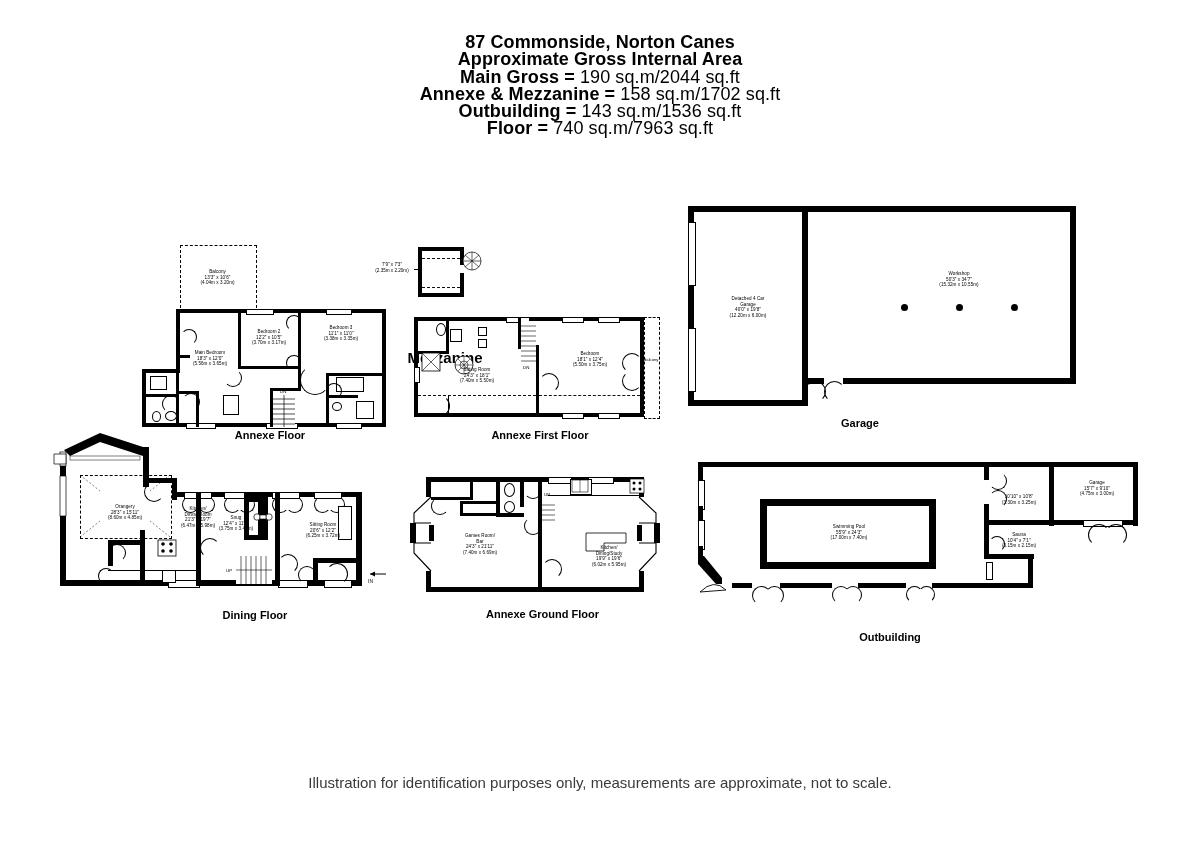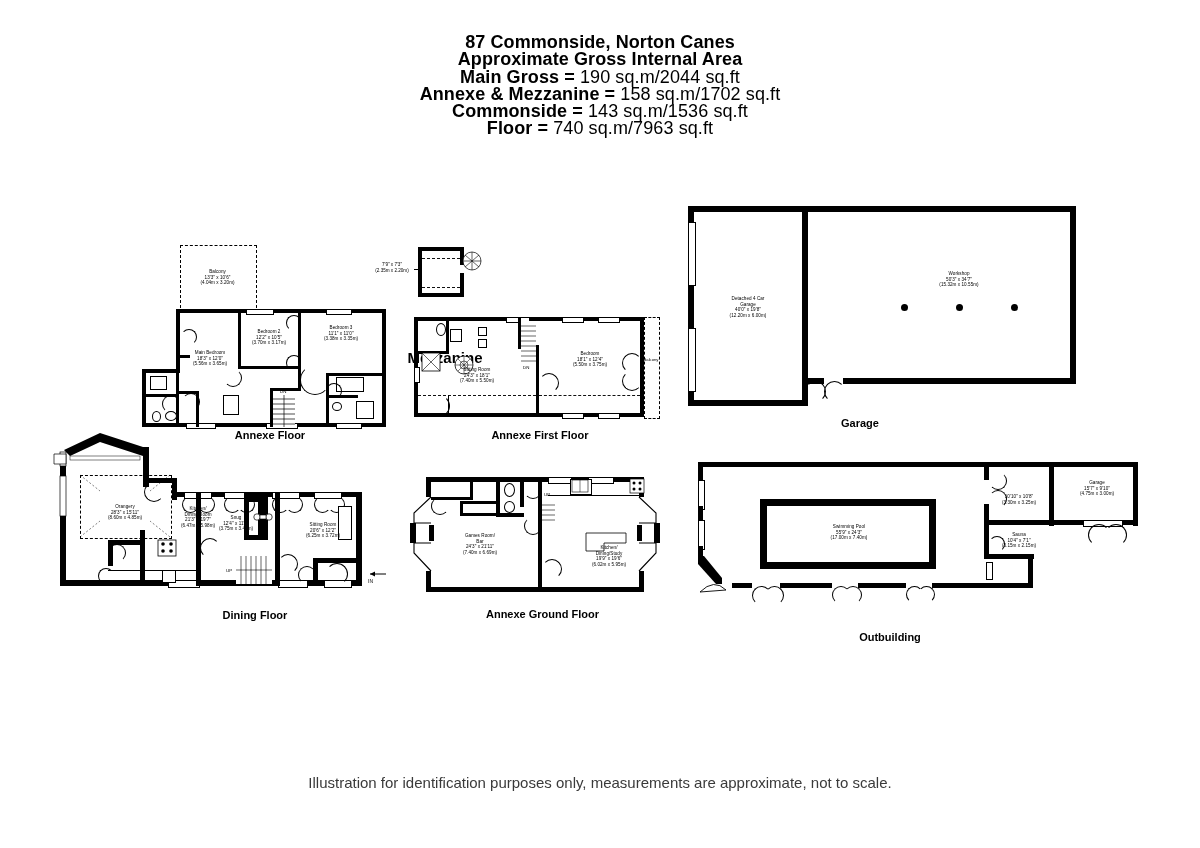--- a/index.html
+++ b/index.html
@@ -57,21 +57,21 @@
 </head>
 <body>
 
 <div class="stage">
 
   <div class="header">
     <div class="ln">87 Commonside, Norton Canes</div>
     <div class="ln">Approximate Gross Internal Area</div>
     <div class="ln"><span>Main Gross = </span><span class="val">190 sq.m/2044 sq.ft</span></div>
     <div class="ln"><span>Annexe &amp; Mezzanine = </span><span class="val">158 sq.m/1702 sq.ft</span></div>
-    <div class="ln"><span>Commonside = </span><span class="val">143 sq.m/1536 sq.ft</span></div>
+    <div class="ln"><span>Outbuilding = </span><span class="val">143 sq.m/1536 sq.ft</span></div>
     <div class="ln"><span>Floor = </span><span class="val">740 sq.m/7963 sq.ft</span></div>
   </div>
 
   <div class="plan" style="left:140px;top:243px;width:265px;height:195px;">
 
     <div class="dash" style="left:40px;top:2px;width:75px;height:66px;"></div>
     <div class="lbl" style="left:25px;top:26px;width:105px;">
       <span class="nm">Balcony</span>
       <span class="d1">13'3" x 10'6"</span>
       <span class="d2">(4.04m x 3.20m)</span>

